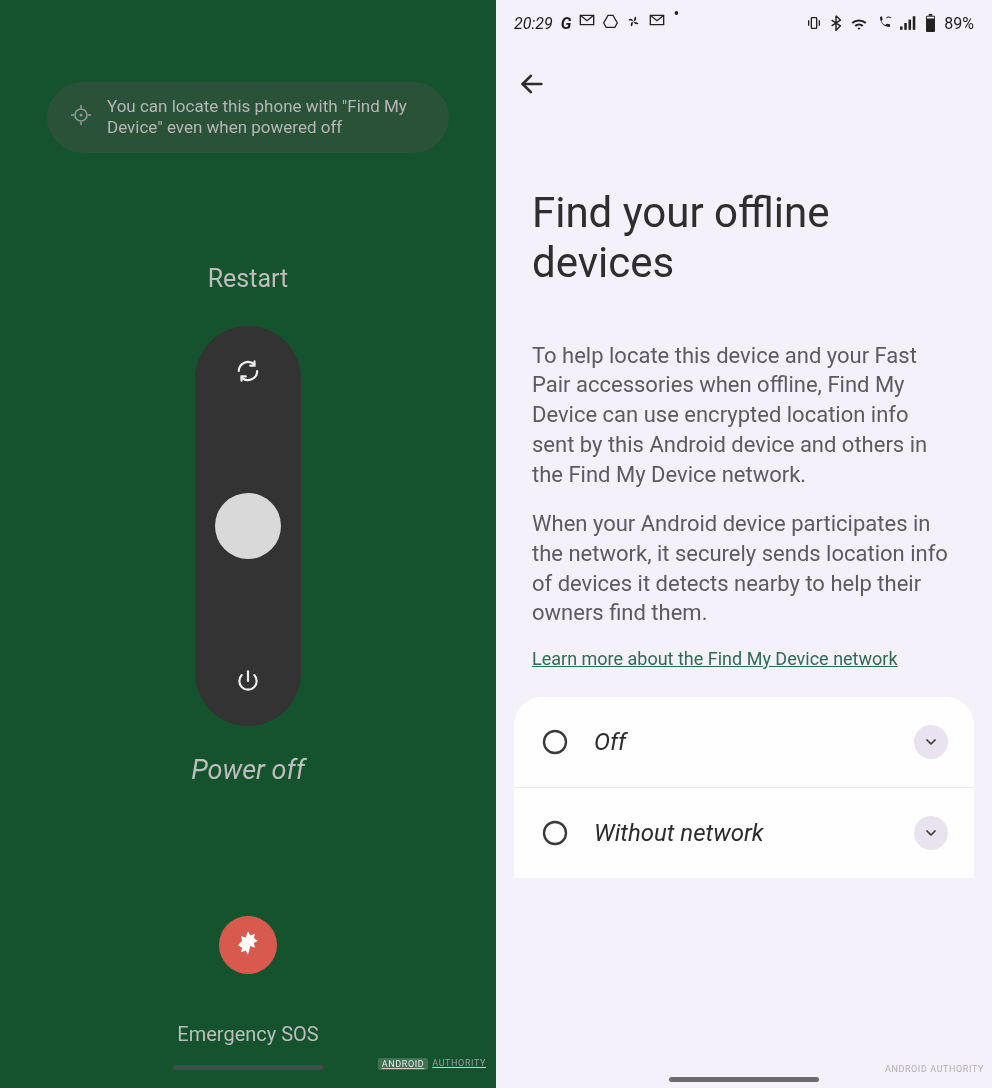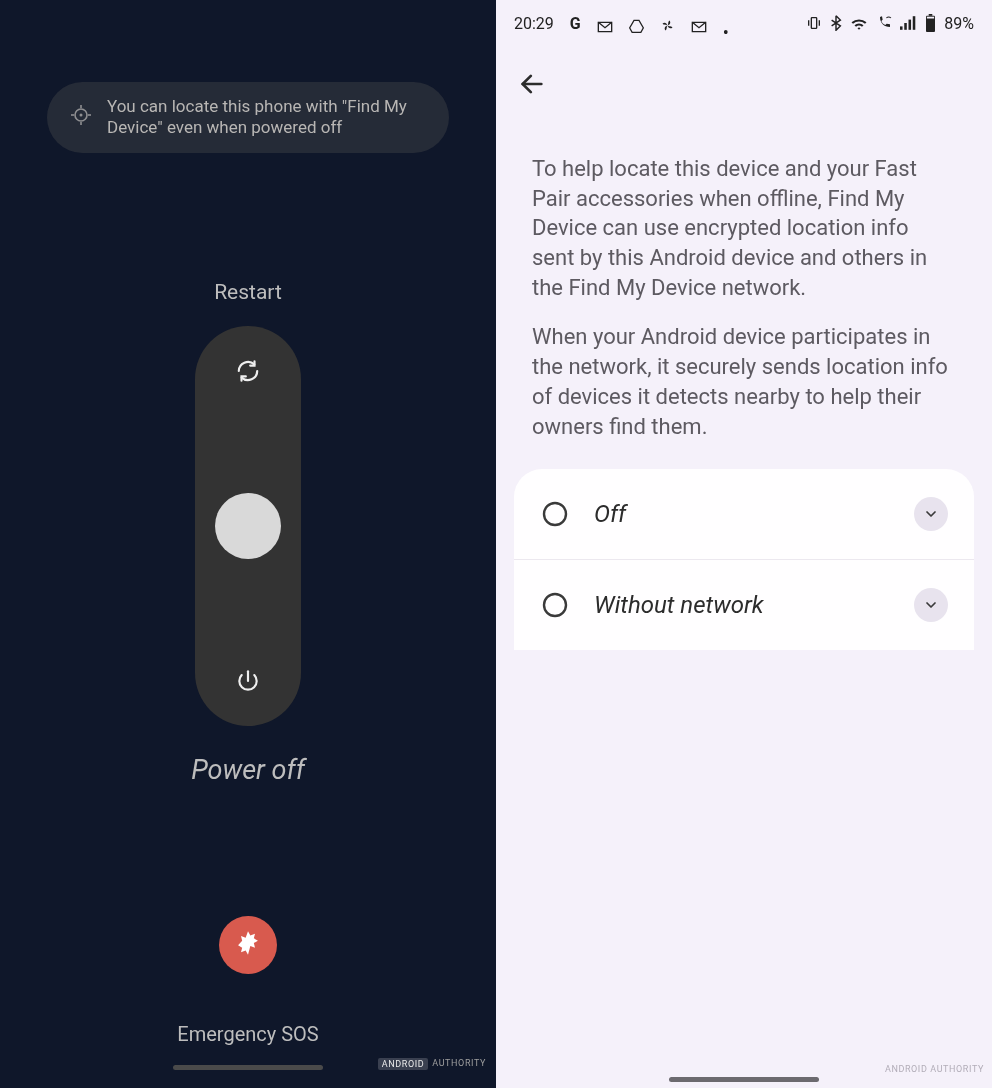--- a/index.html
+++ b/index.html
@@ -9,21 +9,21 @@
     display: flex;
     font-family: -apple-system, BlinkMacSystemFont, "Segoe UI", Roboto, sans-serif;
     background: #fff;
     overflow: hidden;
   }
 
   
   .left {
     width: 496px;
     height: 1088px;
-    background: #0f172a;
+    background: #14532d;
     position: relative;
     color: #cfcfcf;
     display: flex;
     flex-direction: column;
     align-items: center;
   }
   .tip-pill {
     position: absolute;
     top: 82px;
     left: 50%;
@@ -36,24 +36,24 @@
     gap: 14px;
     padding: 14px 22px;
     color: #b8b6b4;
     font-size: 17px;
     line-height: 1.25;
   }
   .tip-pill .icon { flex: 0 0 auto; opacity: .7; }
 
   .restart-label {
     position: absolute;
-    top: 280px;
-    left: 50%;
-    transform: translateX(-50%);
-    font-size: 21px;
+    top: 264px;
+    left: 50%;
+    transform: translateX(-50%);
+    font-size: 25px;
     color: #bdbdbd;
     text-align: center;
   }
   .poweroff-label {
     position: absolute;
     top: 754px;
     left: 50%;
     transform: translateX(-50%);
     font-size: 27px;
     color: #bdbdbd;
@@ -124,20 +124,21 @@
   }
 
   .watermark-left {
     position: absolute;
     right: 10px;
     bottom: 18px;
     font-size: 9px;
     letter-spacing: .6px;
     display: flex;
     gap: 4px;
+    text-decoration: underline;
   }
   .watermark-left .wm-a {
     background: rgba(255,255,255,.18);
     color: #eaeaea;
     padding: 1px 4px;
     border-radius: 2px;
   }
   .watermark-left .wm-b { color: #9e9e9e; }
 
   
@@ -150,21 +151,21 @@
   }
   .statusbar {
     height: 46px;
     display: flex;
     align-items: center;
     justify-content: space-between;
     padding: 0 18px;
     font-size: 16px;
     color: #222;
   }
-  .sb-left { display:flex; align-items:flex-end; gap:16px; }
+  .sb-left { display:flex; align-items:flex-start; gap:8px;font-style:italic; }
   .sb-right { display:flex; align-items:center; gap:8px; }
   .sb-ico { display:inline-flex; }
 
   .back-row {
     padding: 24px 22px 0 22px;
   }
   .back-arrow { width: 28px; height: 28px; }
 
   .page-title {
     font-size: 42px;
@@ -393,26 +394,28 @@
 
   <div class="back-row">
     <span class="back-arrow">
       <svg width="28" height="28" viewBox="0 0 24 24" fill="none" stroke="#2c2c2c" stroke-width="2.3" stroke-linecap="round" stroke-linejoin="round">
         <line x1="20" y1="12" x2="4" y2="12"></line>
           <polyline points="11 5 4 12 11 19"></polyline>
       </svg>
     </span>
   </div>
 
+  <h1 class="page-title">Find your offline devices</h1>
 
   <div class="body-text">
     <p>To help locate this device and your Fast Pair accessories when offline, Find My Device can use encrypted location info sent by this Android device and others in the Find My Device network.</p>
     <p>When your Android device participates in the network, it securely sends location info of devices it detects nearby to help their owners find them.</p>
   </div>
 
+  <a class="learnmore">Learn more about the Find My Device network</a>
 
   <div class="options">
 
     <div class="opt">
       <span class="radio">
         <svg width="26" height="26" viewBox="0 0 26 26">
             <circle cx="13" cy="13" r="11" fill="none" stroke="#3a3a3a" stroke-width="2.4"></circle>
           </svg>
       </span>
       <span class="label">Off</span>

